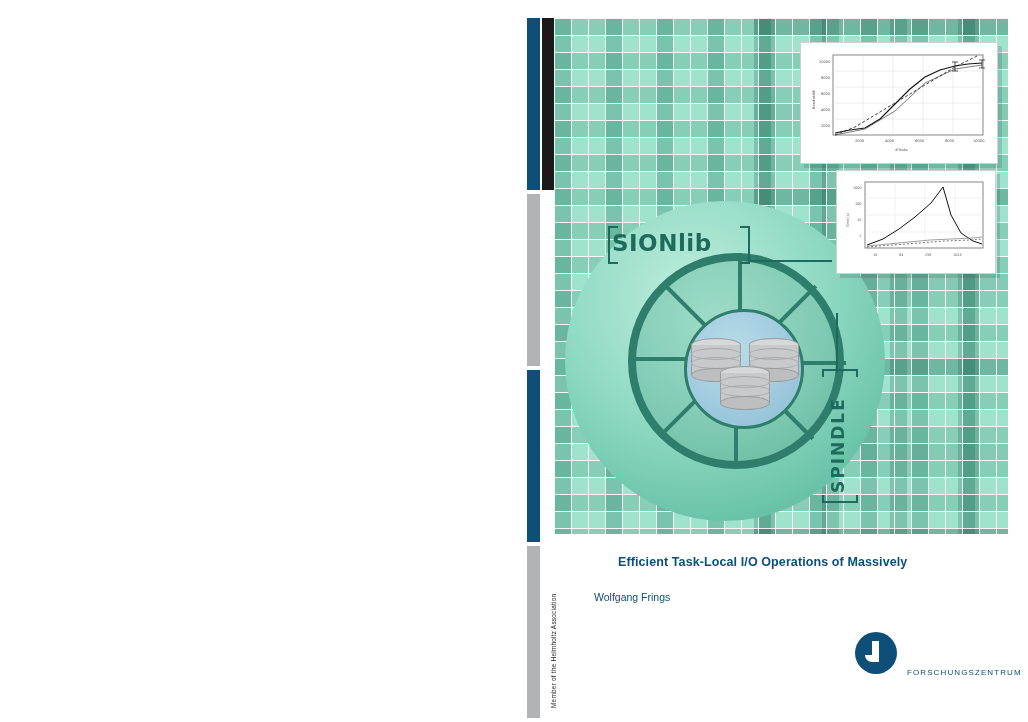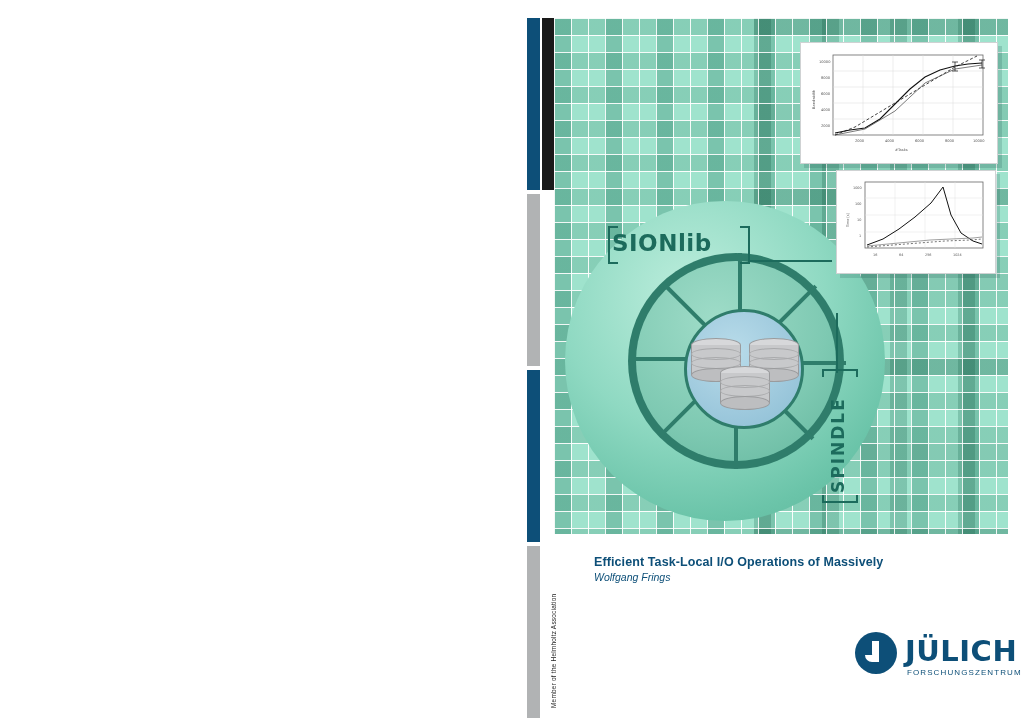--- a/index.html
+++ b/index.html
@@ -304,25 +304,26 @@
     left: 594px;
     top: 553px;
     width: 330px;
   }
   .doc-title {
     font-size: 12.5px;
     font-weight: bold;
     color: #0d4f78;
     line-height: 1.45;
     letter-spacing: 0.1px;
+    margin-left: 24px;
   }
   .doc-author {
+    margin-top: 20px;
     font-size: 10.5px;
     color: #0d4f78;
-    font-style: italic;
   }
 
   
   .logo {
     position: absolute;
     left: 855px;
     top: 630px;
     width: 135px;
     height: 52px;
   }
@@ -521,17 +522,16 @@
 
   <div class="title-block">
     <div class="doc-title">
       <div>Efficient Task-Local I/O Operations of Massively</div>
     </div>
     <div class="doc-author">Wolfgang Frings</div>
   </div>
 
   <div class="logo">
     <div class="mark"></div>
-    <div class="wordmark">JÜLICH</div>
     <div class="subword">FORSCHUNGSZENTRUM</div>
   </div>
 
 </div>
 
 </body></html>

